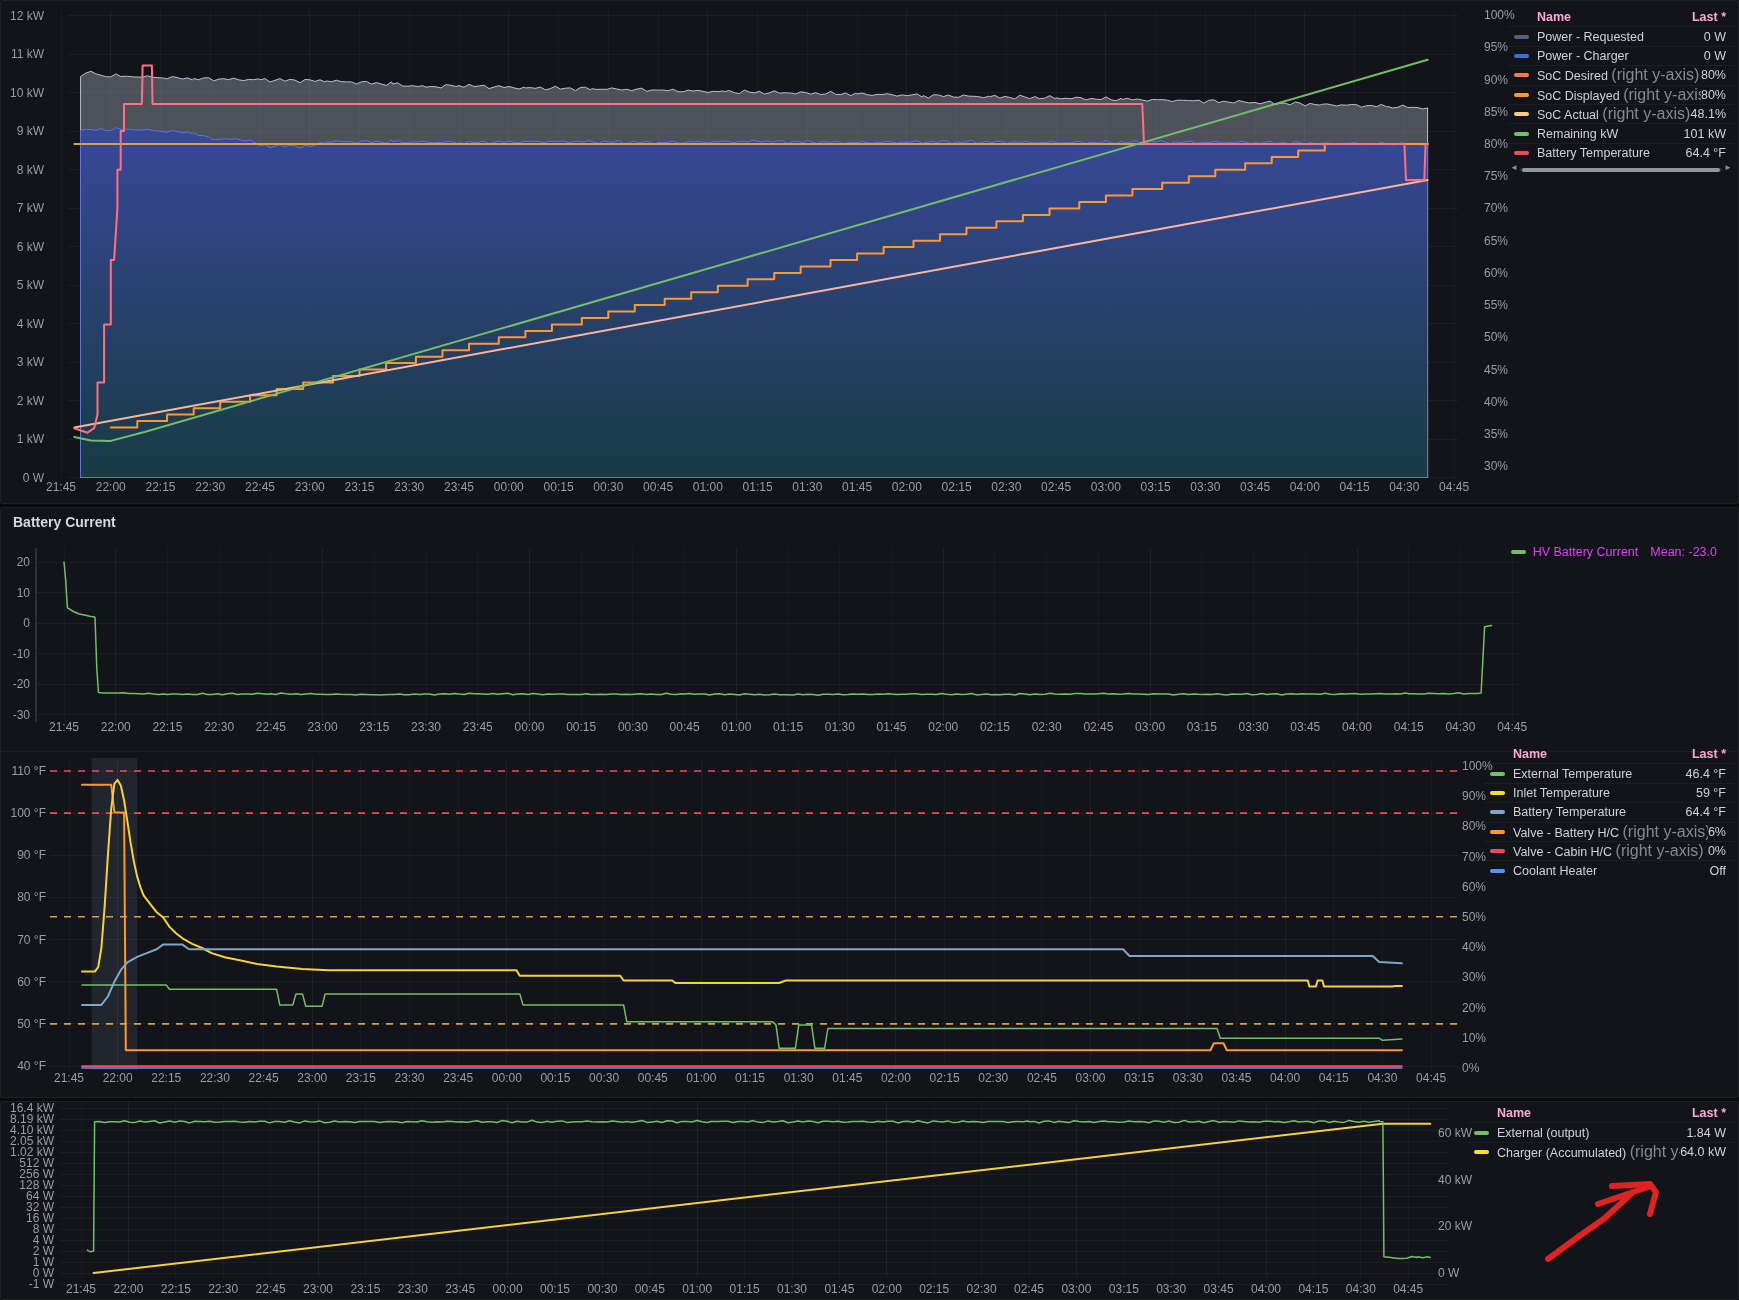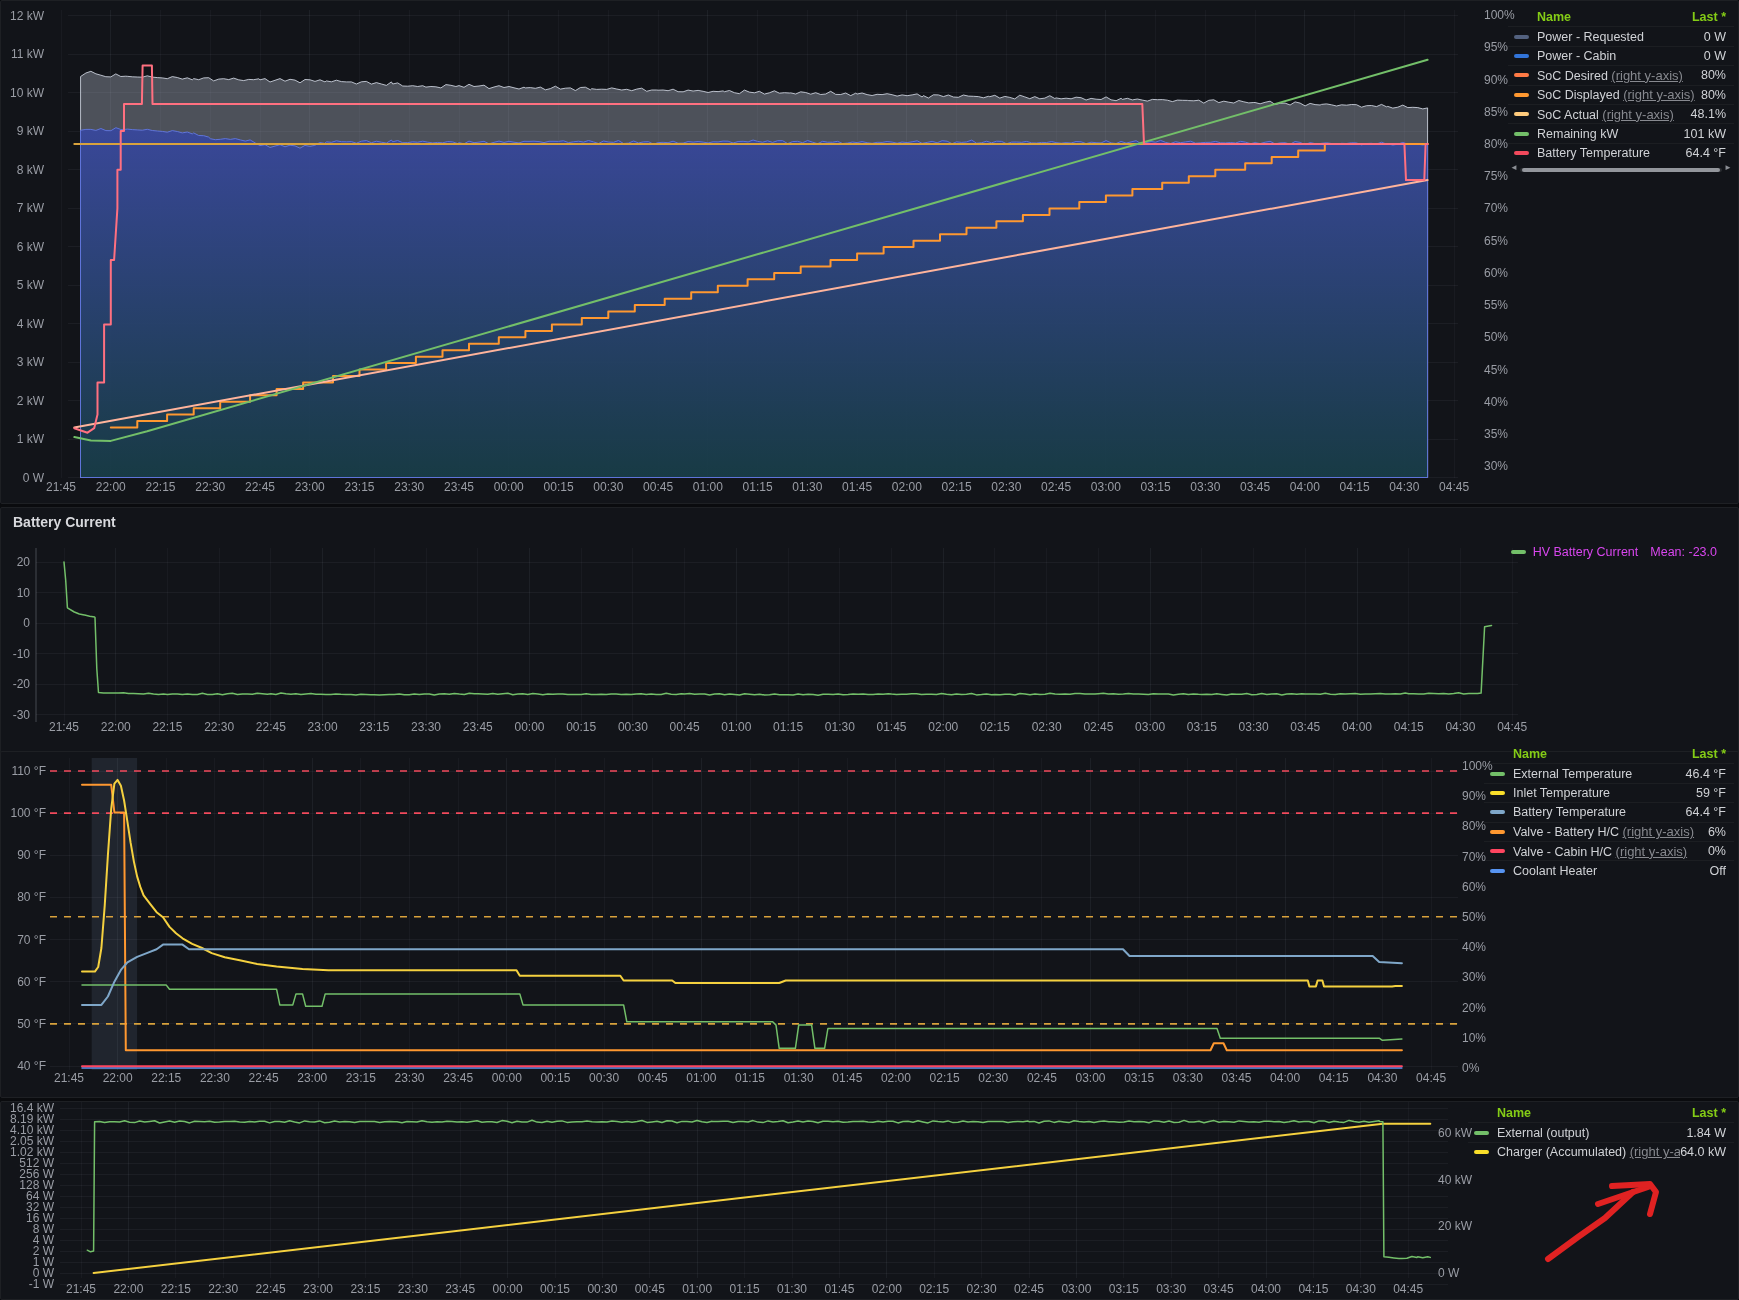--- a/index.html
+++ b/index.html
@@ -5,25 +5,25 @@
   html,body{margin:0;padding:0;background:#060709;}
   #root{position:relative;width:1739px;height:1300px;background:#0a0b0e;overflow:hidden;
         font-family:"Liberation Sans", sans-serif;}
   .panel{position:absolute;left:0;width:1739px;background:#121419;border:1px solid #1e2024;
          box-sizing:border-box;border-radius:2px;}
   .panel-title{position:absolute;margin:0;font-size:14px;font-weight:bold;color:#d8d9dd;z-index:5;}
   #charts{position:absolute;left:0;top:0;z-index:2;}
   .legend{position:absolute;z-index:6;font-size:12.5px;color:#d0d2d6;}
   .lg-head,.lg-row{display:flex;align-items:center;height:18.4px;padding:0 8px 0 6px;}
   .lg-row{border-top:1px solid rgba(255,255,255,0.045);}
-  .lg-head .lg-name,.lg-head .lg-val{color:#84cc16;font-weight:bold;}
+  .lg-head .lg-name,.lg-head .lg-val{color:#f9a8d4;font-weight:bold;}
   .lg-swatch{width:15px;height:4px;border-radius:2px;margin-right:8px;flex:0 0 auto;}
   .lg-head .lg-swatch{visibility:hidden;}
   .lg-name{flex:1 1 auto;white-space:nowrap;overflow:hidden;}
-  .lg-suffix{color:#87898f;font-size:13px;text-decoration:underline;}
+  .lg-suffix{color:#87898f;font-size:16px;}
   .lg-val{flex:0 0 auto;text-align:right;white-space:nowrap;}
   .lg-scroll{position:relative;height:10px;margin:3px 2px 0 2px;}
   .lg-scroll .track{position:absolute;left:10px;right:10px;top:3px;height:4px;background:#2a2c31;border-radius:2px;}
   .lg-scroll .thumb{position:absolute;left:12px;right:12px;top:3px;height:4px;background:#93969c;border-radius:2px;}
   .lg-scroll .arr{position:absolute;top:-2px;font-size:8px;color:#8b8e94;}
   .inline-legend{position:absolute;z-index:6;font-size:12.5px;color:#d946ef;display:flex;align-items:center;}
   .inline-legend .lg-swatch{margin-right:7px;}
   .mean-gap{display:inline-block;width:12px;}
 </style>
 </head>
@@ -423,21 +423,21 @@
         <span class="lg-name">Name</span>
         <span class="lg-val">Last *</span>
       </div>
       <div class="lg-row">
         <span class="lg-swatch" style="background: rgb(83, 97, 127);"></span>
         <span class="lg-name">Power - Requested </span>
         <span class="lg-val">0 W</span>
       </div>
       <div class="lg-row">
         <span class="lg-swatch" style="background: rgb(50, 116, 217);"></span>
-        <span class="lg-name">Power - Cabin </span>
+        <span class="lg-name">Power - Charger </span>
         <span class="lg-val">0 W</span>
       </div>
       <div class="lg-row">
         <span class="lg-swatch" style="background: rgb(255, 122, 69);"></span>
         <span class="lg-name">SoC Desired <span class="lg-suffix">(right y-axis)</span></span>
         <span class="lg-val">80%</span>
       </div>
       <div class="lg-row">
         <span class="lg-swatch" style="background: rgb(255, 152, 48);"></span>
         <span class="lg-name">SoC Displayed <span class="lg-suffix">(right y-axis)</span></span>

